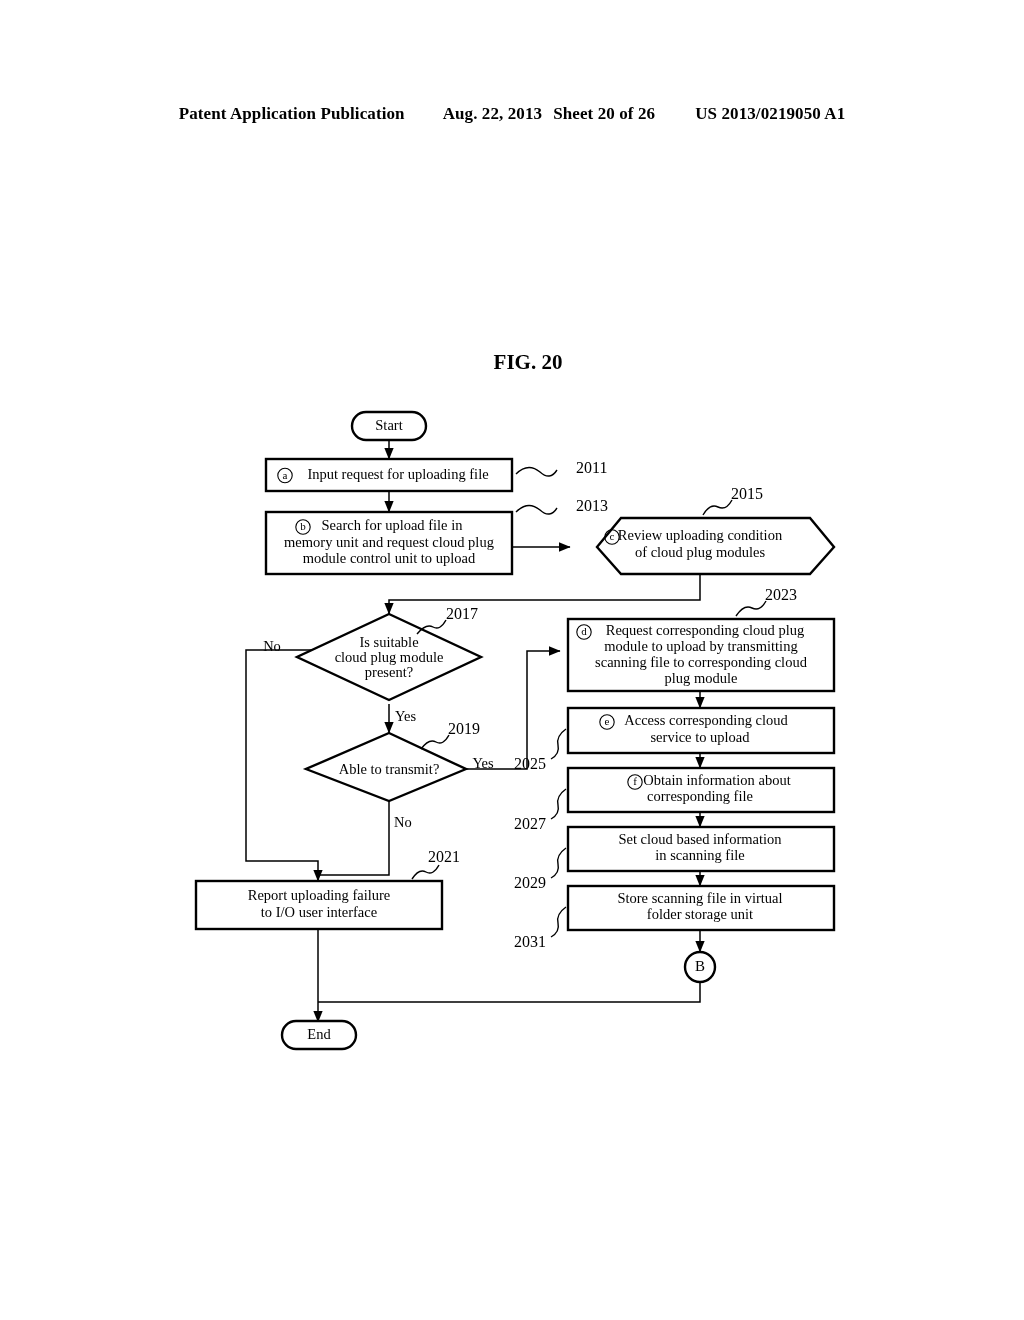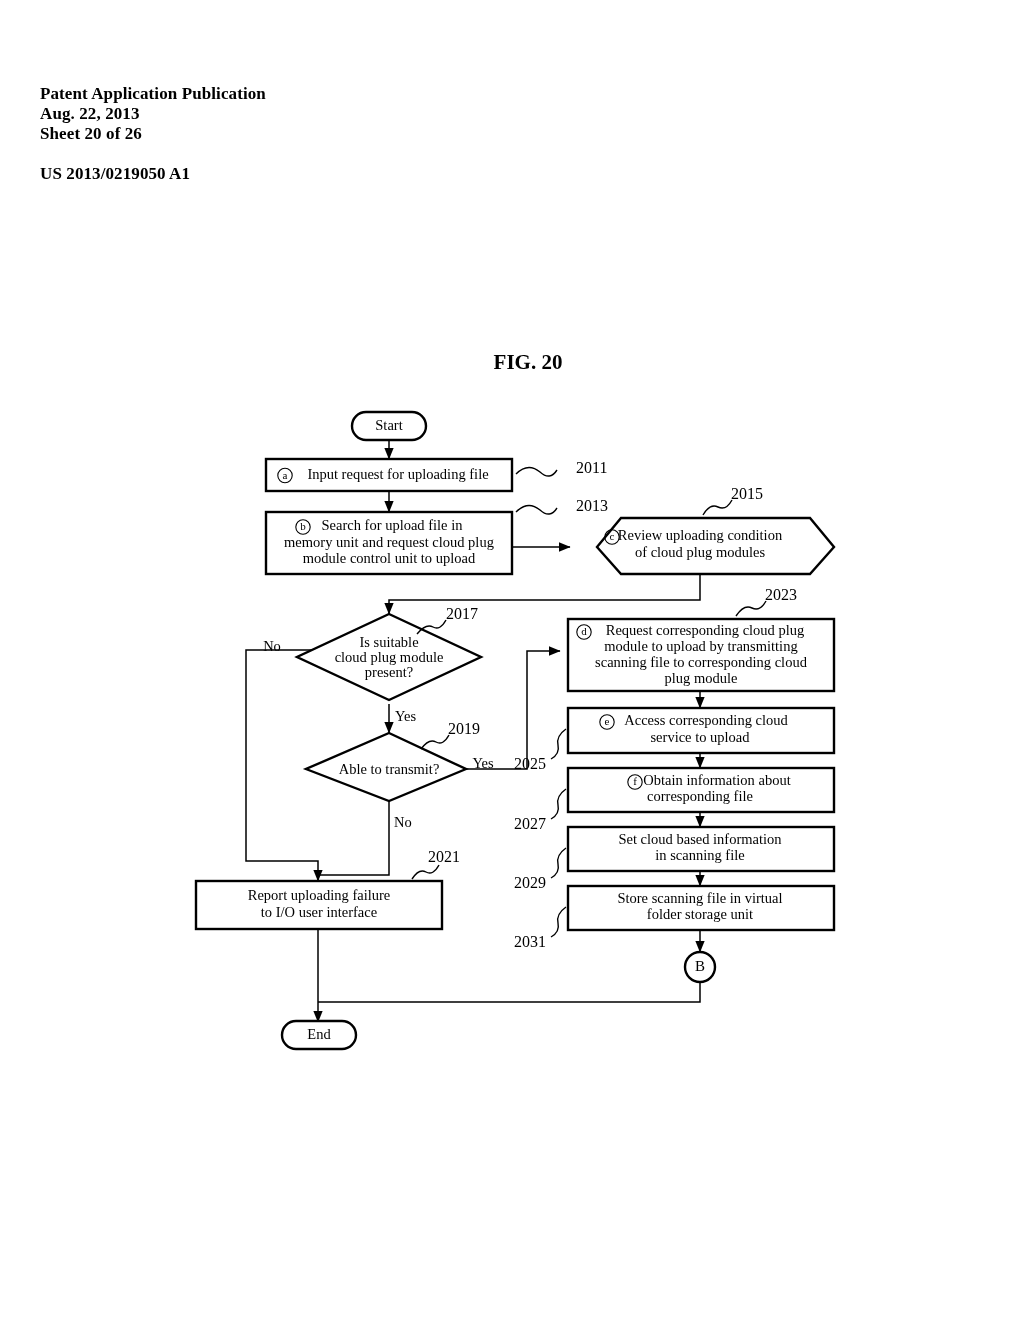--- a/index.html
+++ b/index.html
@@ -23,21 +23,20 @@
     top: 84px;
     width: 1024px;
     display: flex;
     justify-content: center;
     align-items: baseline;
     font-family: "Liberation Serif", serif;
     font-weight: bold;
     font-size: 17px;
     letter-spacing: 0.1px;
     white-space: nowrap;
-    flex-direction: column;
   }
   #patent-header .hdr-pub { }
   #patent-header .hdr-date { margin-left: 38px; }
   #patent-header .hdr-sheet { margin-left: 11px; }
   #patent-header .hdr-num { margin-left: 40px; margin-top: 20px; }
 
   
   #figure-title {
     position: absolute;
     left: 11px;

